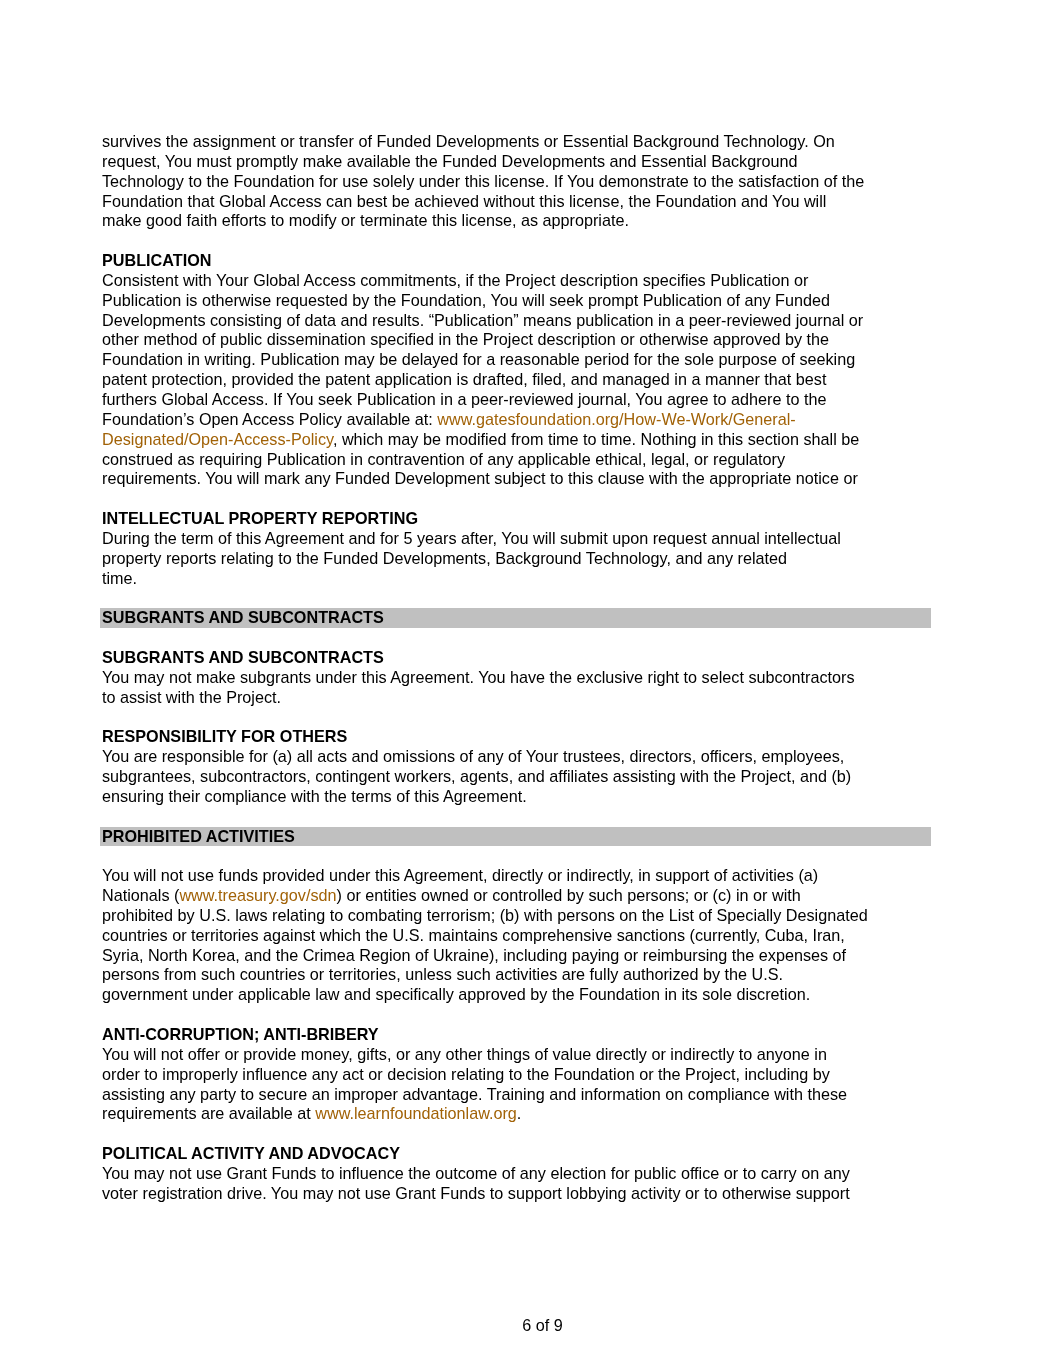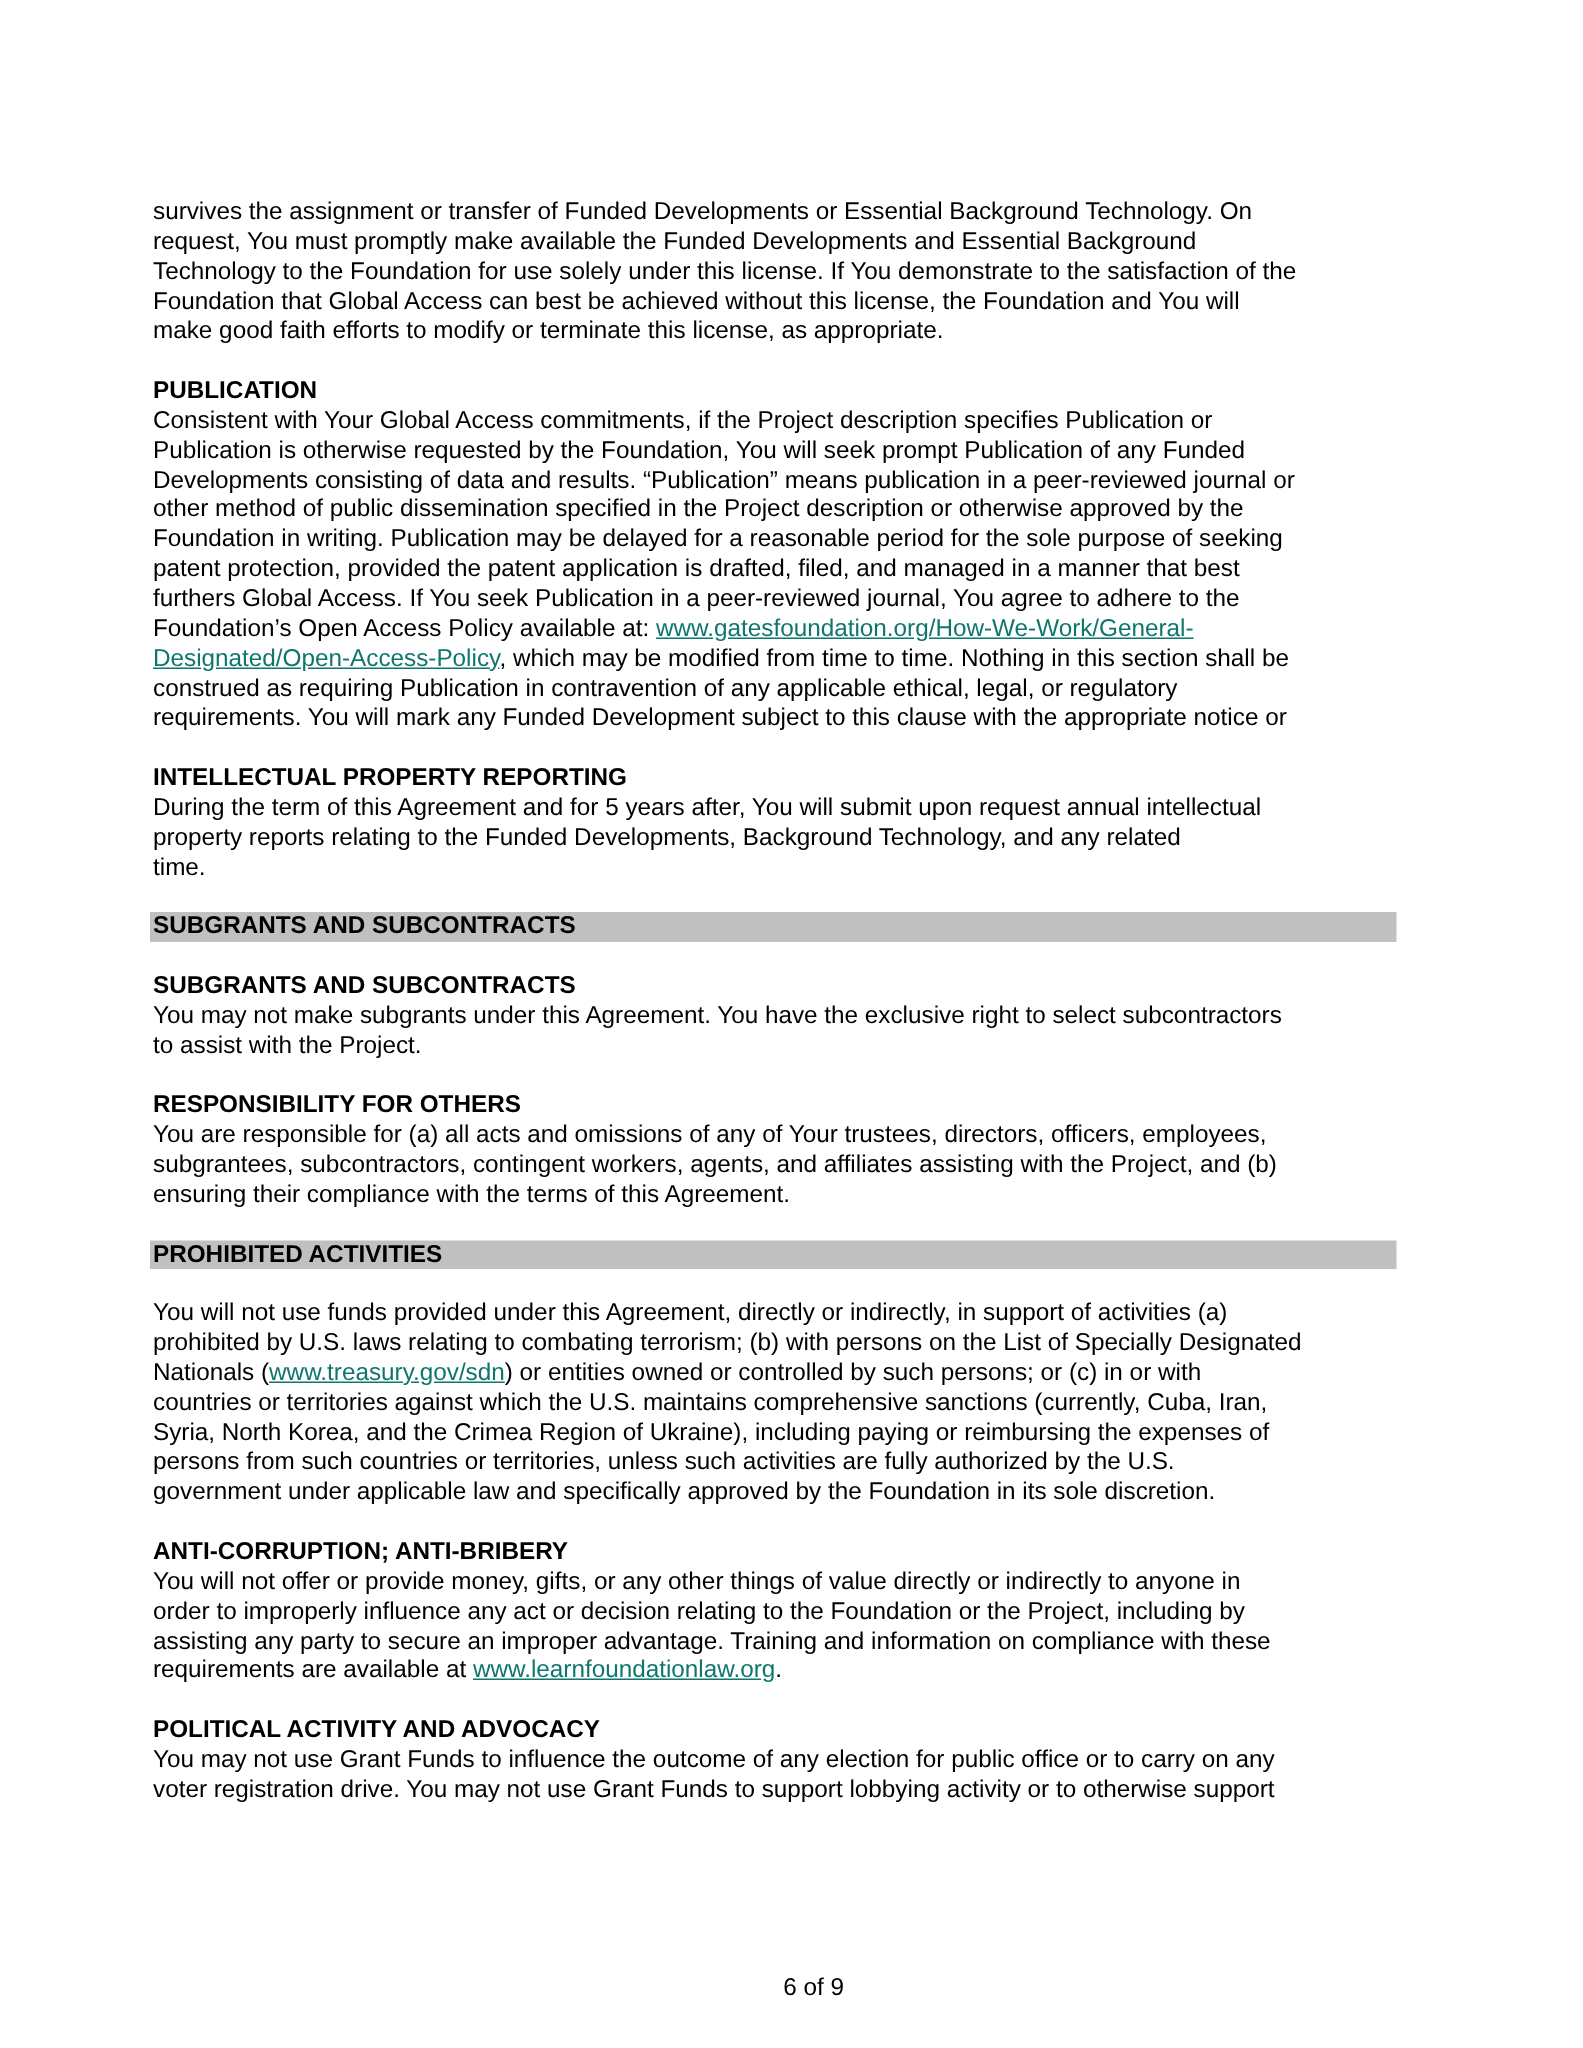--- a/index.html
+++ b/index.html
@@ -34,22 +34,21 @@
     }
     .section-bar {
       background: #c0c0c0;
       font-weight: bold;
       margin: 0 0 19.85px -2px;
       padding-left: 2px;
       width: 829px;
       height: 19.85px;
     }
     a.link {
-      color: #0f766e;
-      text-decoration: underline;
+      color: #a16207;
     }
     .footer {
       position: absolute;
       top: 1316px;
       left: 0;
       width: 1085px;
       text-align: center;
       font-size: 16.2px;
     }
   </style>
@@ -100,22 +99,22 @@
     <span class="heading">RESPONSIBILITY FOR OTHERS</span>
     <span class="line">You are responsible for (a) all acts and omissions of any of Your trustees, directors, officers, employees,</span>
     <span class="line">subgrantees, subcontractors, contingent workers, agents, and affiliates assisting with the Project, and (b)</span>
     <span class="line">ensuring their compliance with the terms of this Agreement.</span>
   </div>
 
   <div class="section-bar">PROHIBITED ACTIVITIES</div>
 
   <div class="para">
     <span class="line">You will not use funds provided under this Agreement, directly or indirectly, in support of activities (a)</span>
+    <span class="line"><span>Nationals (</span><a class="link">www.treasury.gov/sdn</a><span>) or entities owned or controlled by such persons; or (c) in or with</span></span>
     <span class="line">prohibited by U.S. laws relating to combating terrorism; (b) with persons on the List of Specially Designated</span>
-    <span class="line"><span>Nationals (</span><a class="link">www.treasury.gov/sdn</a><span>) or entities owned or controlled by such persons; or (c) in or with</span></span>
     <span class="line">countries or territories against which the U.S. maintains comprehensive sanctions (currently, Cuba, Iran,</span>
     <span class="line">Syria, North Korea, and the Crimea Region of Ukraine), including paying or reimbursing the expenses of</span>
     <span class="line">persons from such countries or territories, unless such activities are fully authorized by the U.S.</span>
     <span class="line">government under applicable law and specifically approved by the Foundation in its sole discretion.</span>
   </div>
 
   <div class="para">
     <span class="heading">ANTI-CORRUPTION; ANTI-BRIBERY</span>
     <span class="line">You will not offer or provide money, gifts, or any other things of value directly or indirectly to anyone in</span>
     <span class="line">order to improperly influence any act or decision relating to the Foundation or the Project, including by</span>

